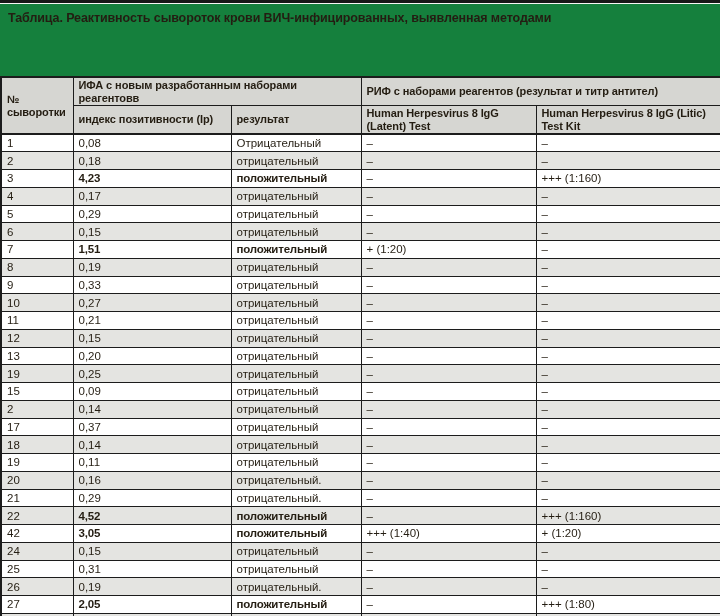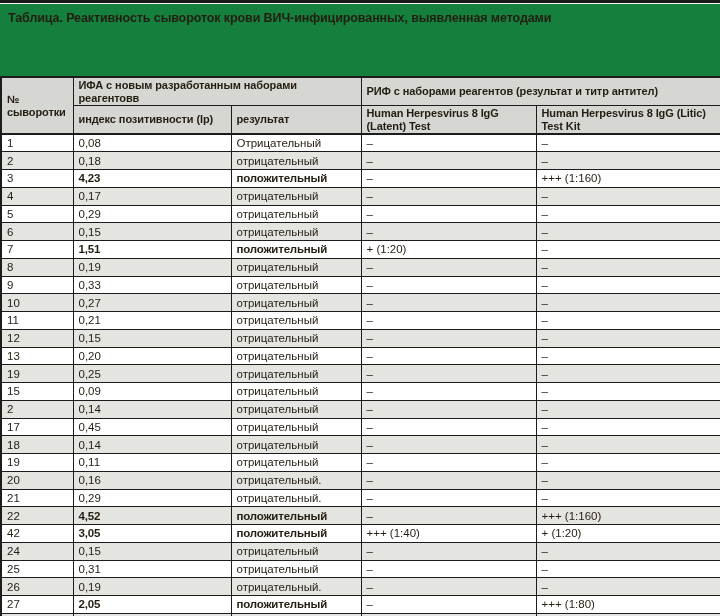--- a/index.html
+++ b/index.html
@@ -206,21 +206,21 @@
         </tr>
         <tr class="alt">
           <td class="c-serial">2</td>
           <td class="c-ip">0,14</td>
           <td class="c-result">отрицательный</td>
           <td class="c-latent">–</td>
           <td class="c-litic">–</td>
         </tr>
         <tr>
           <td class="c-serial">17</td>
-          <td class="c-ip">0,45</td>
+          <td class="c-ip">0,37</td>
           <td class="c-result">отрицательный</td>
           <td class="c-latent">–</td>
           <td class="c-litic">–</td>
         </tr>
         <tr class="alt">
           <td class="c-serial">18</td>
           <td class="c-ip">0,14</td>
           <td class="c-result">отрицательный</td>
           <td class="c-latent">–</td>
           <td class="c-litic">–</td>

